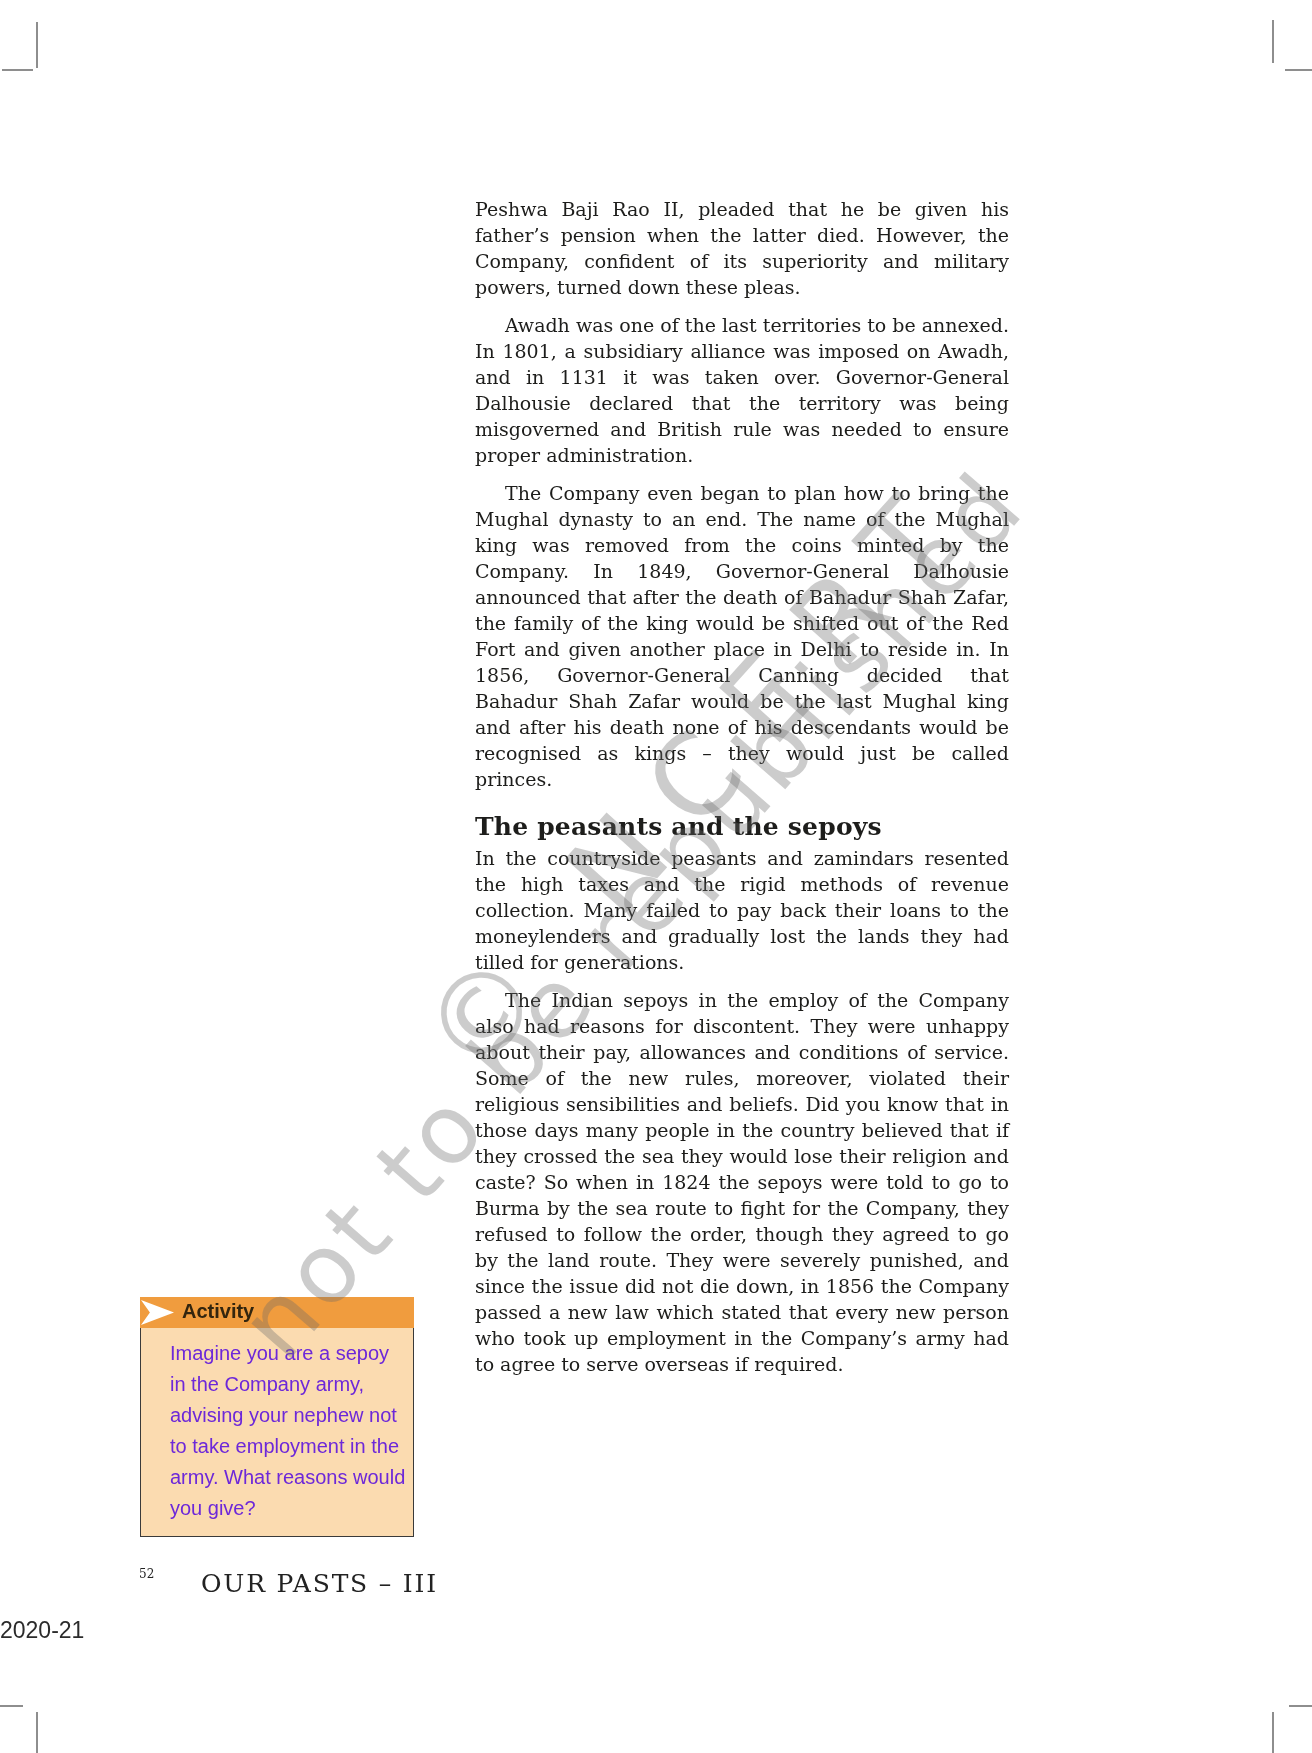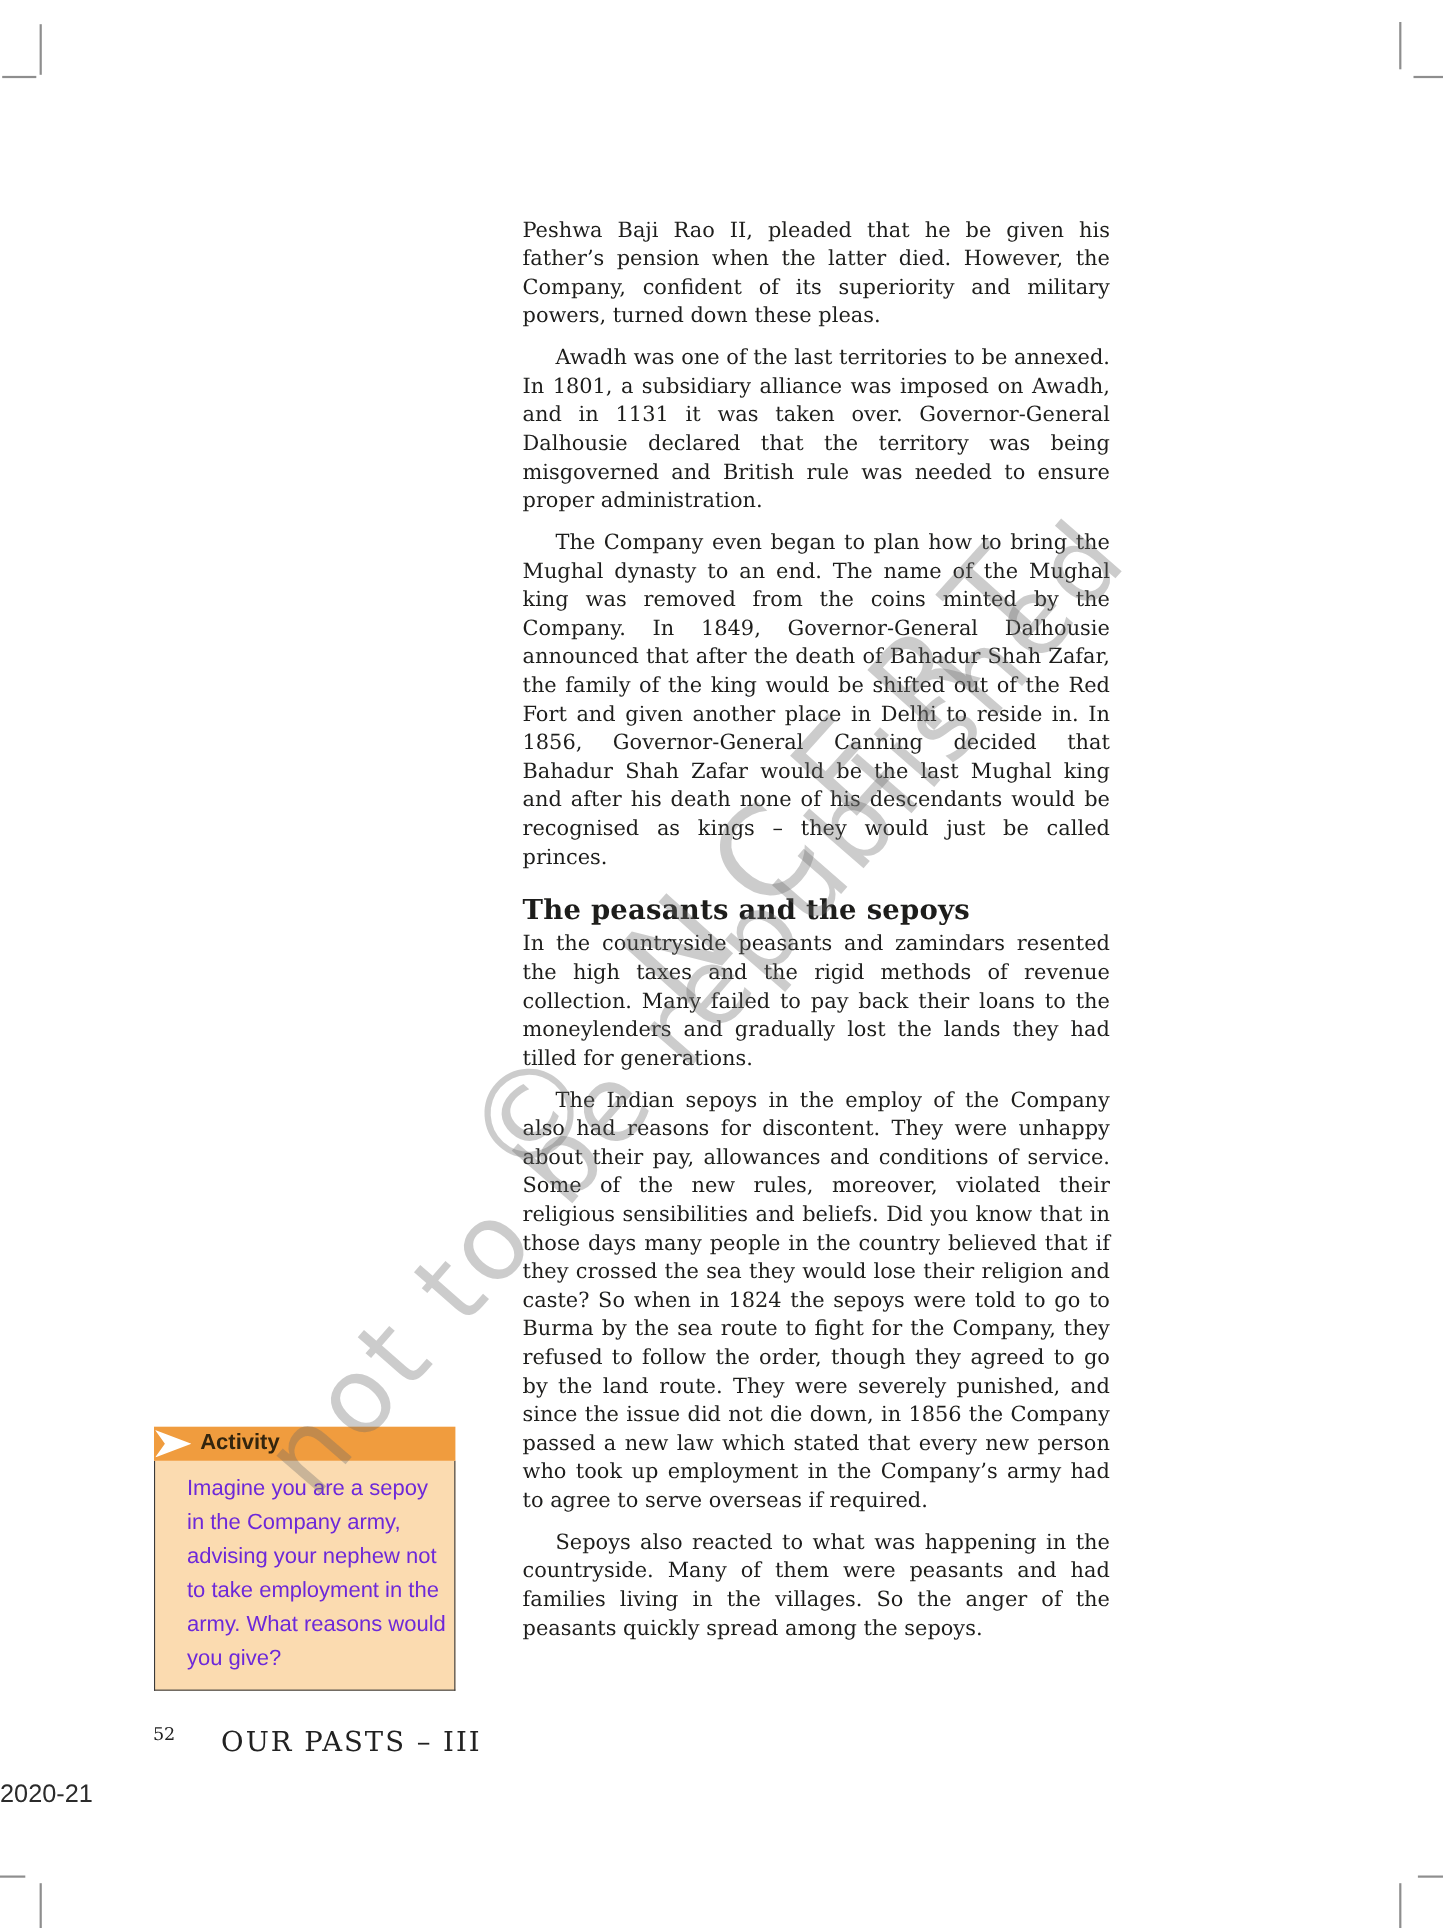--- a/index.html
+++ b/index.html
@@ -57,21 +57,21 @@
     background:var(--activity-body, #fbdbb0);
     border:1px solid #3a3a3a; border-top:none;
     padding:10px 6px 12px 29px;
     font-family:"Liberation Sans", sans-serif;
     font-size:20px; line-height:31px; color:#6d28d9;
   }
 
   
   .footer-pageno {
     position:absolute; left:139px; top:1567px;
-    font-size:16px; color:#222222;
+    font-size:12px; color:#222222;
   }
   .footer-title {
     position:absolute; left:201px; top:1569px;
     font-size:25px; letter-spacing:1.8px; color:#222222;
   }
   .imprint {
     position:absolute; left:0; right:0; top:1617px; text-align:left;
     font-family:"Liberation Sans", sans-serif;
     font-size:23px; color:#2b2b2b;
   }
@@ -90,21 +90,20 @@
   <div class="cropmark" style="left:1289px; top:1705px; width:23px; height:2px;"></div>
   <div class="cropmark" style="left:1272px; top:1712px; width:2px; height:41px;"></div>
 
   <div class="main-col">
     <p>Peshwa Baji Rao II, pleaded that he be given his father’s pension when the latter died. However, the Company, confident of its superiority and military powers, turned down these pleas.</p>
     <p class="indent">Awadh was one of the last territories to be annexed. In 1801, a subsidiary alliance was imposed on Awadh, and in 1131 it was taken over. Governor-General Dalhousie declared that the territory was being misgoverned and British rule was needed to ensure proper administration.</p>
     <p class="indent">The Company even began to plan how to bring the Mughal dynasty to an end. The name of the Mughal king was removed from the coins minted by the Company. In 1849, Governor-General Dalhousie announced that after the death of Bahadur Shah Zafar, the family of the king would be shifted out of the Red Fort and given another place in Delhi to reside in. In 1856, Governor-General Canning decided that Bahadur Shah Zafar would be the last Mughal king and after his death none of his descendants would be recognised as kings – they would just be called princes.</p>
     <h2 class="section-heading">The peasants and the sepoys</h2>
     <p>In the countryside peasants and zamindars resented the high taxes and the rigid methods of revenue collection. Many failed to pay back their loans to the moneylenders and gradually lost the lands they had tilled for generations.</p>
     <p class="indent">The Indian sepoys in the employ of the Company also had reasons for discontent. They were unhappy about their pay, allowances and conditions of service. Some of the new rules, moreover, violated their religious sensibilities and beliefs. Did you know that in those days many people in the country believed that if they crossed the sea they would lose their religion and caste? So when in 1824 the sepoys were told to go to Burma by the sea route to fight for the Company, they refused to follow the order, though they agreed to go by the land route. They were severely punished, and since the issue did not die down, in 1856 the Company passed a new law which stated that every new person who took up employment in the Company’s army had to agree to serve overseas if required.</p>
-    <p class="indent">Sepoys also reacted to what was happening in the countryside. Many of them were peasants and had families living in the villages. So the anger of the peasants quickly spread among the sepoys.</p>
   </div>
 
   <div class="activity-box">
     <div class="activity-header">
       <span class="activity-arrow"></span>
       <span class="activity-title">Activity</span>
     </div>
     <div class="activity-body">Imagine you are a sepoy in the Company army, advising your nephew not to take employment in the army. What reasons would you give?</div>
   </div>
 

